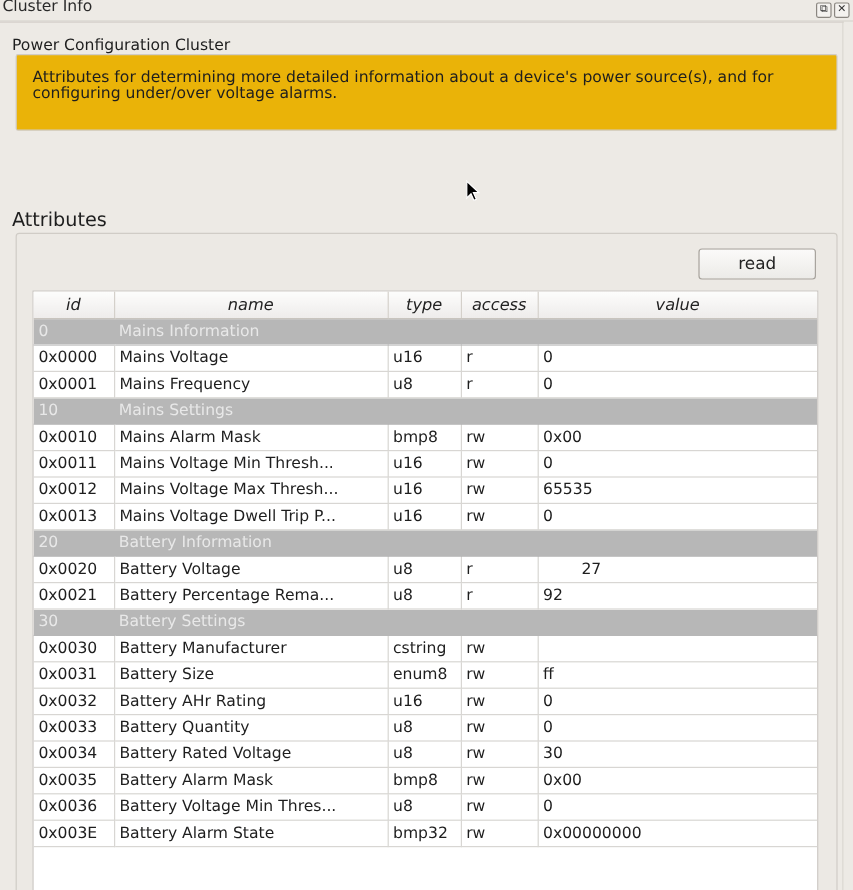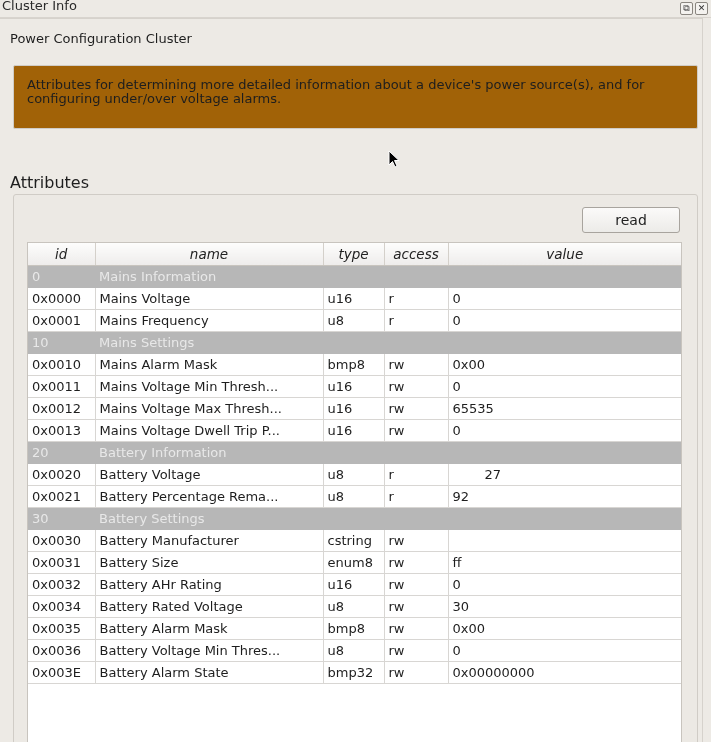--- a/index.html
+++ b/index.html
@@ -21,22 +21,22 @@
     position:absolute; top:2px; width:11px; height:11px;
     border:1px solid #8a8680; border-radius:2px; background:#f4f2ef;
     font-size:9px; line-height:11px; text-align:center; color:#333;
   }
   .frame {
     position:absolute; left:0; top:18px; width:702px; height:740px;
     border:1px solid #d6d2cc; border-left:none;
   }
   .cluster-name { position:absolute; left:10px; top:31px; font-size:13px; }
   .desc-box {
-    position:absolute; left:13px; top:65px; width:683px; height:62px;
-    border:1px solid #d0ccc6; border-radius:2px; background:#a16207;
+    position:absolute; left:13px; top:45px; width:683px; height:62px;
+    border:1px solid #d0ccc6; border-radius:2px; background:#eab308;
   }
   .desc-box .desc {
     position:absolute; left:13px; top:12px; width:650px; line-height:14px; font-size:13px;
   }
   .cursor { position:absolute; left:388px; top:150px; width:14px; height:20px; }
   .attr-label { position:absolute; left:10px; top:173px; font-size:16px; }
   .group-box {
     position:absolute; left:13px; top:194px; width:683px; height:560px;
     border:1px solid #d0ccc6; border-radius:3px; background:#ece9e4;
   }
@@ -202,20 +202,27 @@
           <td class="c-value" style="border-right: none;">ff</td>
         </tr>
         <tr>
           <td class="c-id">0x0032</td>
           <td class="c-name">Battery AHr Rating</td>
           <td class="c-type">u16</td>
           <td class="c-access">rw</td>
           <td class="c-value" style="border-right: none;">0</td>
         </tr>
         <tr>
+          <td class="c-id">0x0033</td>
+          <td class="c-name">Battery Quantity</td>
+          <td class="c-type">u8</td>
+          <td class="c-access">rw</td>
+          <td class="c-value" style="border-right: none;">0</td>
+        </tr>
+        <tr>
           <td class="c-id">0x0034</td>
           <td class="c-name">Battery Rated Voltage</td>
           <td class="c-type">u8</td>
           <td class="c-access">rw</td>
           <td class="c-value" style="border-right: none;">30</td>
         </tr>
         <tr>
           <td class="c-id">0x0035</td>
           <td class="c-name">Battery Alarm Mask</td>
           <td class="c-type">bmp8</td>

